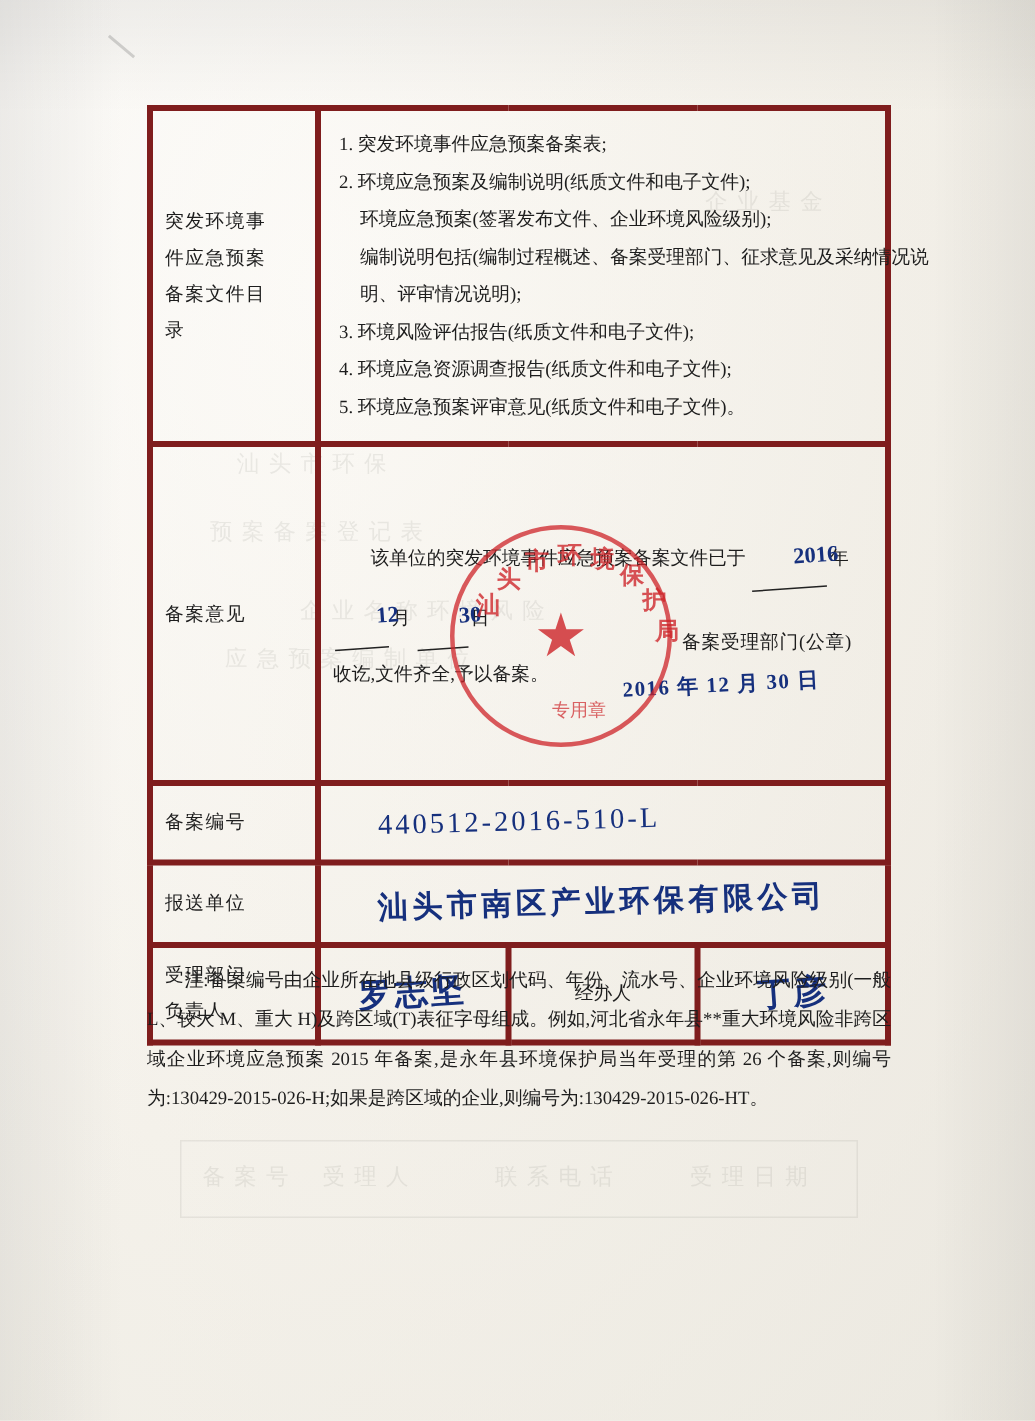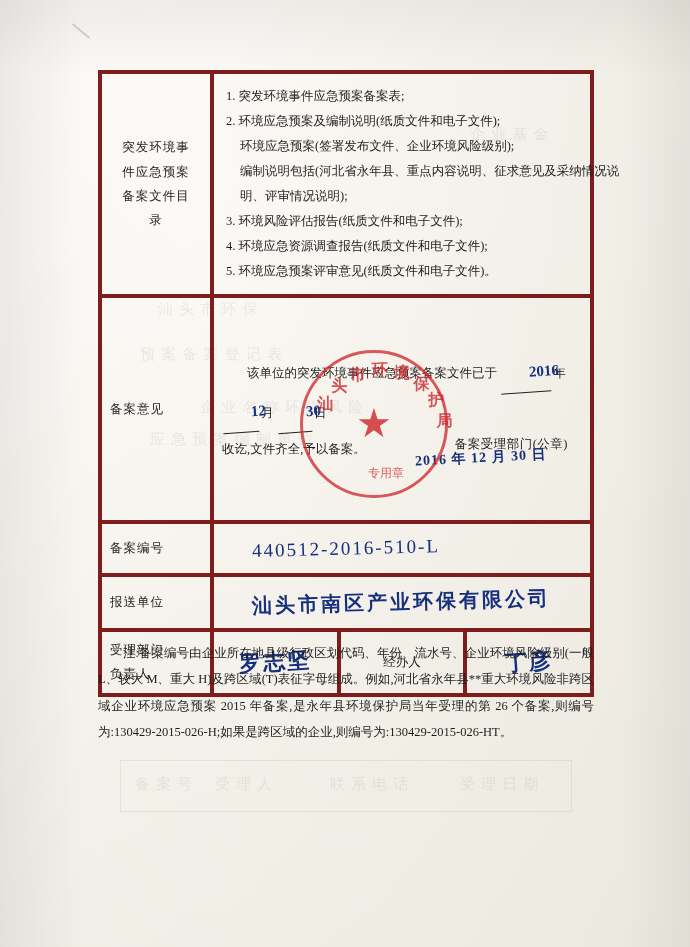--- a/index.html
+++ b/index.html
@@ -63,21 +63,20 @@
   table.main td {
     border: 4px solid #7f1d1d;
     font-size: 12.5px;
     line-height: 1.95;
     color: #1d1d1d;
     vertical-align: middle;
     padding: 6px 8px;
   }
   td.label-cell {
     width: 92px;
-    text-align: center;
     letter-spacing: 1px;
     line-height: 2.2;
   }
   td.label-narrow {
     width: 92px;
     letter-spacing: 1px;
   }
   .cat-list {
     padding: 4px 2px 4px 4px;
   }
@@ -110,21 +109,20 @@
     padding: 0 4px;
     color: #16307d;
   }
   .dept-sign {
     position: absolute;
     right: 22px;
     top: 118px;
     font-size: 12.5px;
     color: #1d1d1d;
     letter-spacing: 0.5px;
-    margin-top: 16px;
   }
   .dept-date {
     position: absolute;
     right: 44px;
     top: 146px;
     font-size: 14px;
     color: #16307d;
     transform: rotate(-3deg);
     font-weight: bold;
     letter-spacing: 1px;
@@ -260,21 +258,21 @@
         <div>突发环境事</div>
         <div>件应急预案</div>
         <div>备案文件目</div>
         <div>录</div>
       </td>
       <td colspan="3">
         <div class="cat-list">
           <div>1. 突发环境事件应急预案备案表;</div>
           <div>2. 环境应急预案及编制说明(纸质文件和电子文件);</div>
           <div class="indent1">环境应急预案(签署发布文件、企业环境风险级别);</div>
-          <div class="indent1">编制说明包括(河北省永年县、重点内容说明、征求意见及采纳情况说</div>
+          <div class="indent1">编制说明包括(编制过程概述、备案受理部门、征求意见及采纳情况说</div>
           <div class="indent2">明、评审情况说明);</div>
           <div>3. 环境风险评估报告(纸质文件和电子文件);</div>
           <div>4. 环境应急资源调查报告(纸质文件和电子文件);</div>
           <div>5. 环境应急预案评审意见(纸质文件和电子文件)。</div>
         </div>
       </td>
     </tr>
 
     <tr>
       <td class="label-narrow">备案意见</td>

